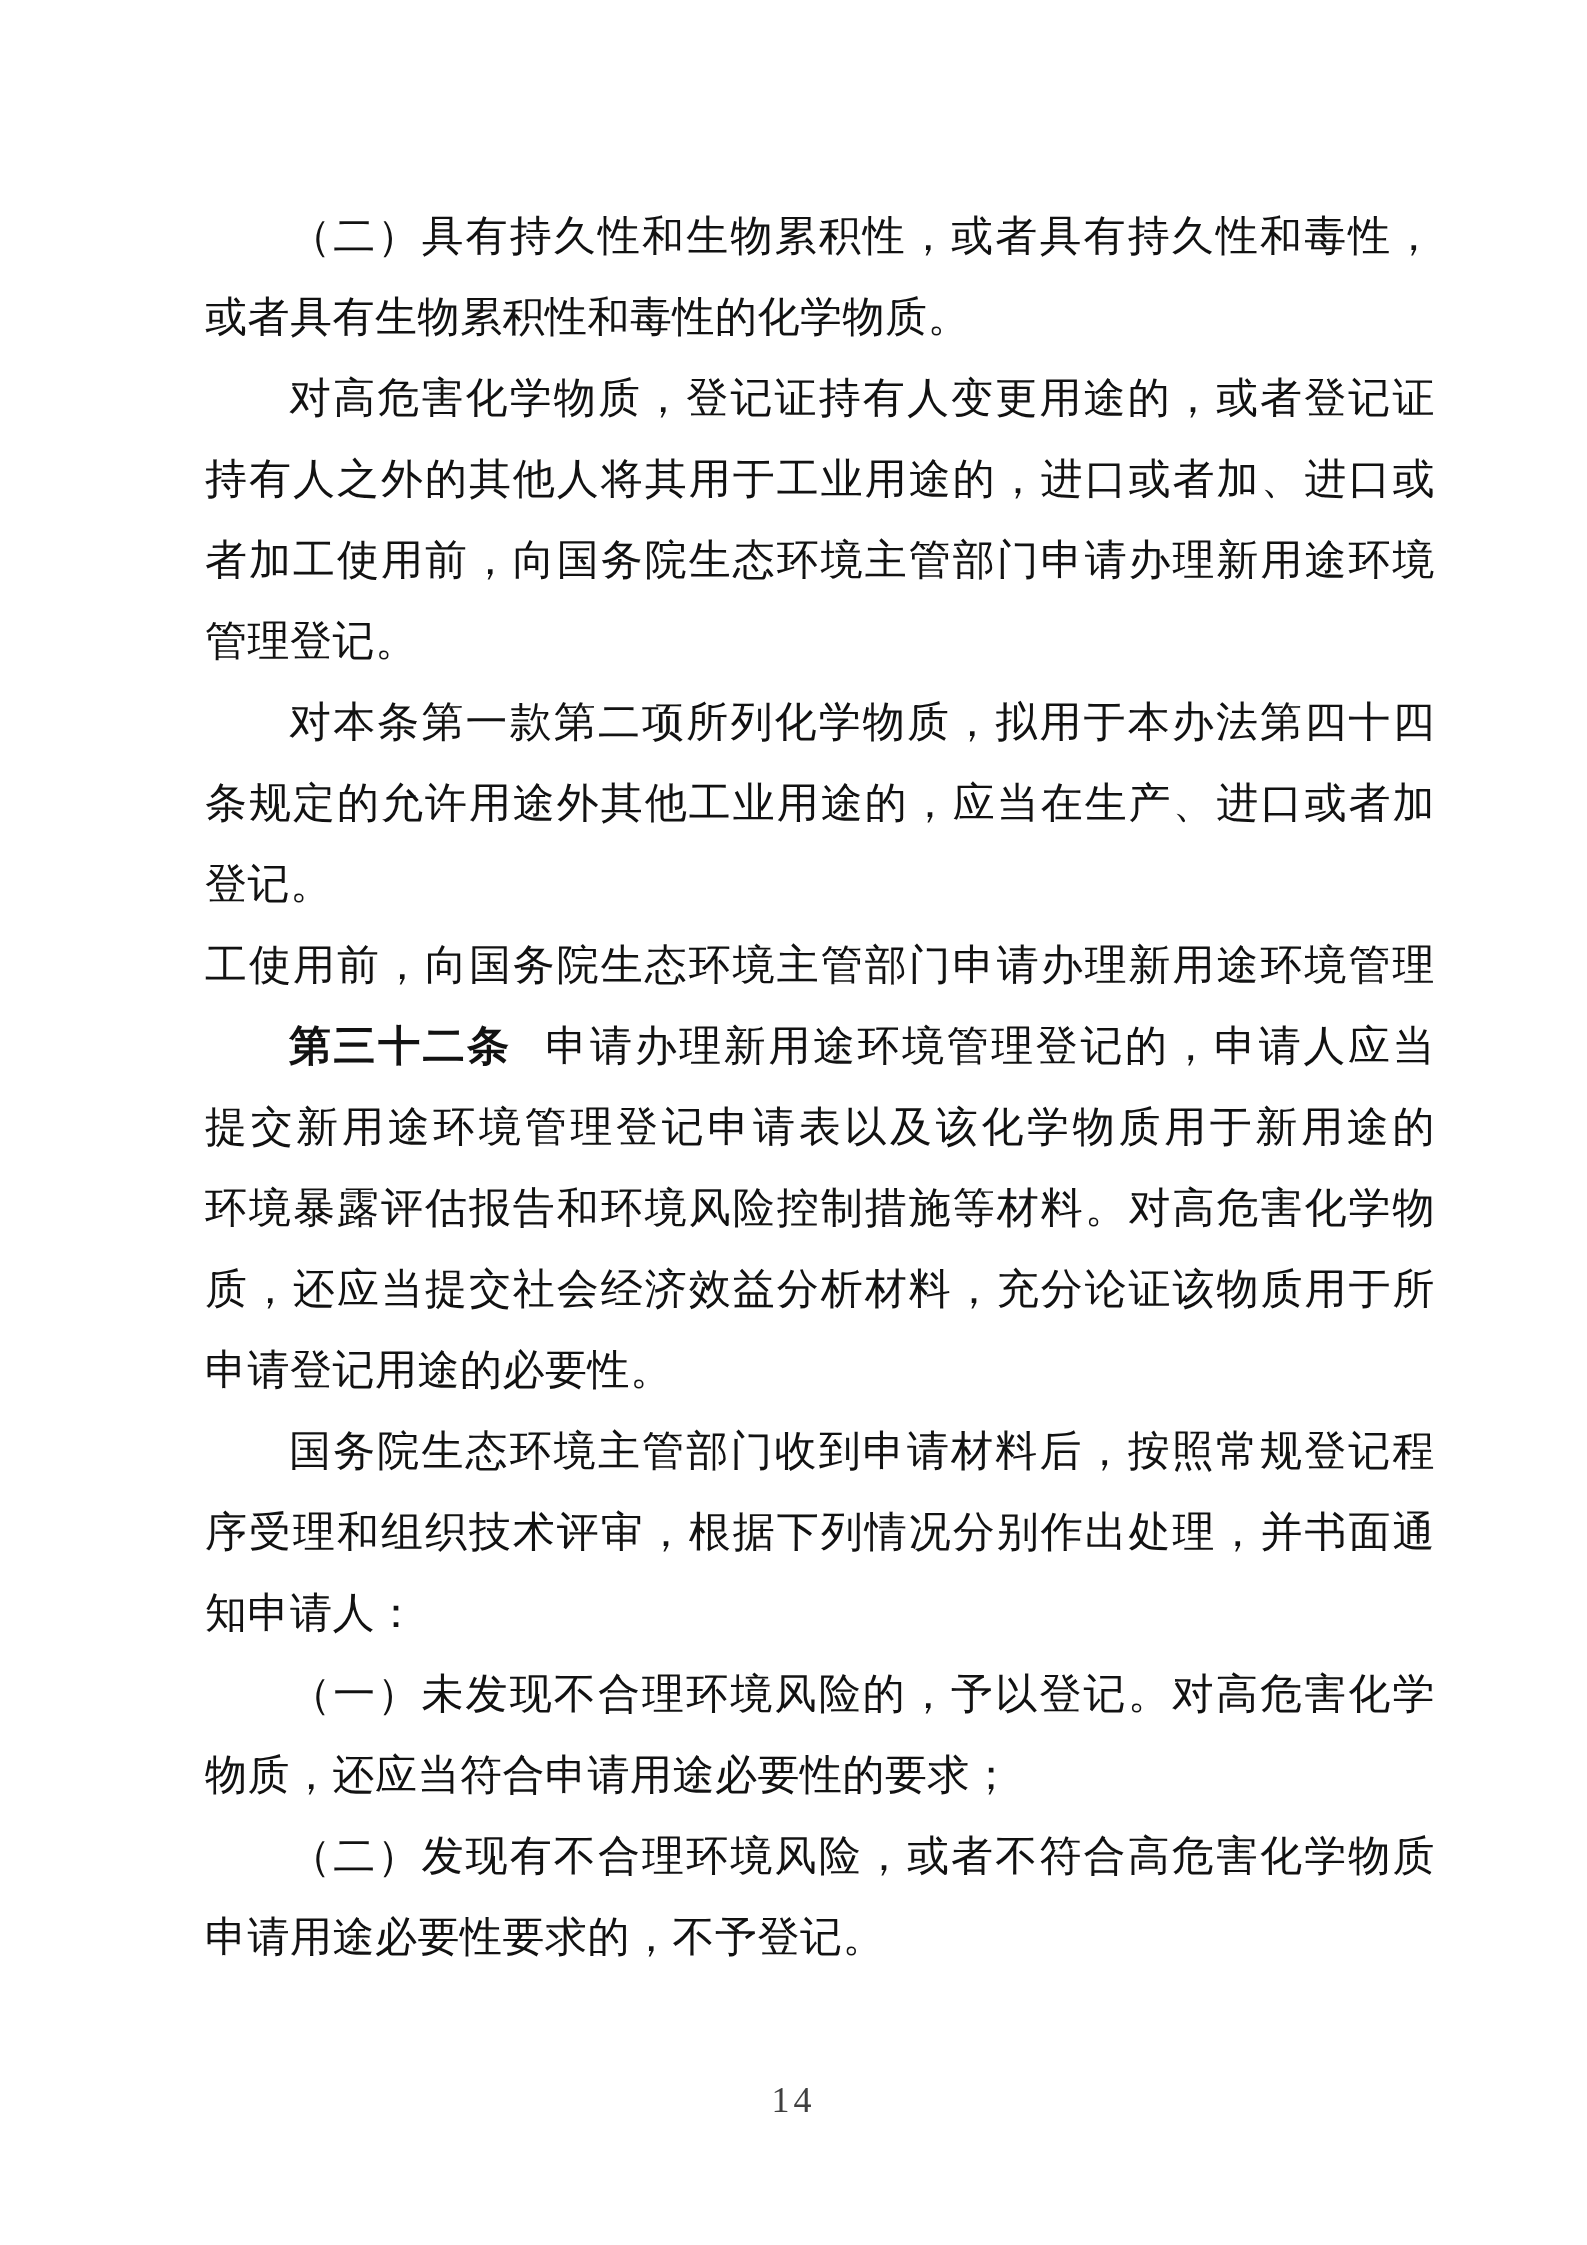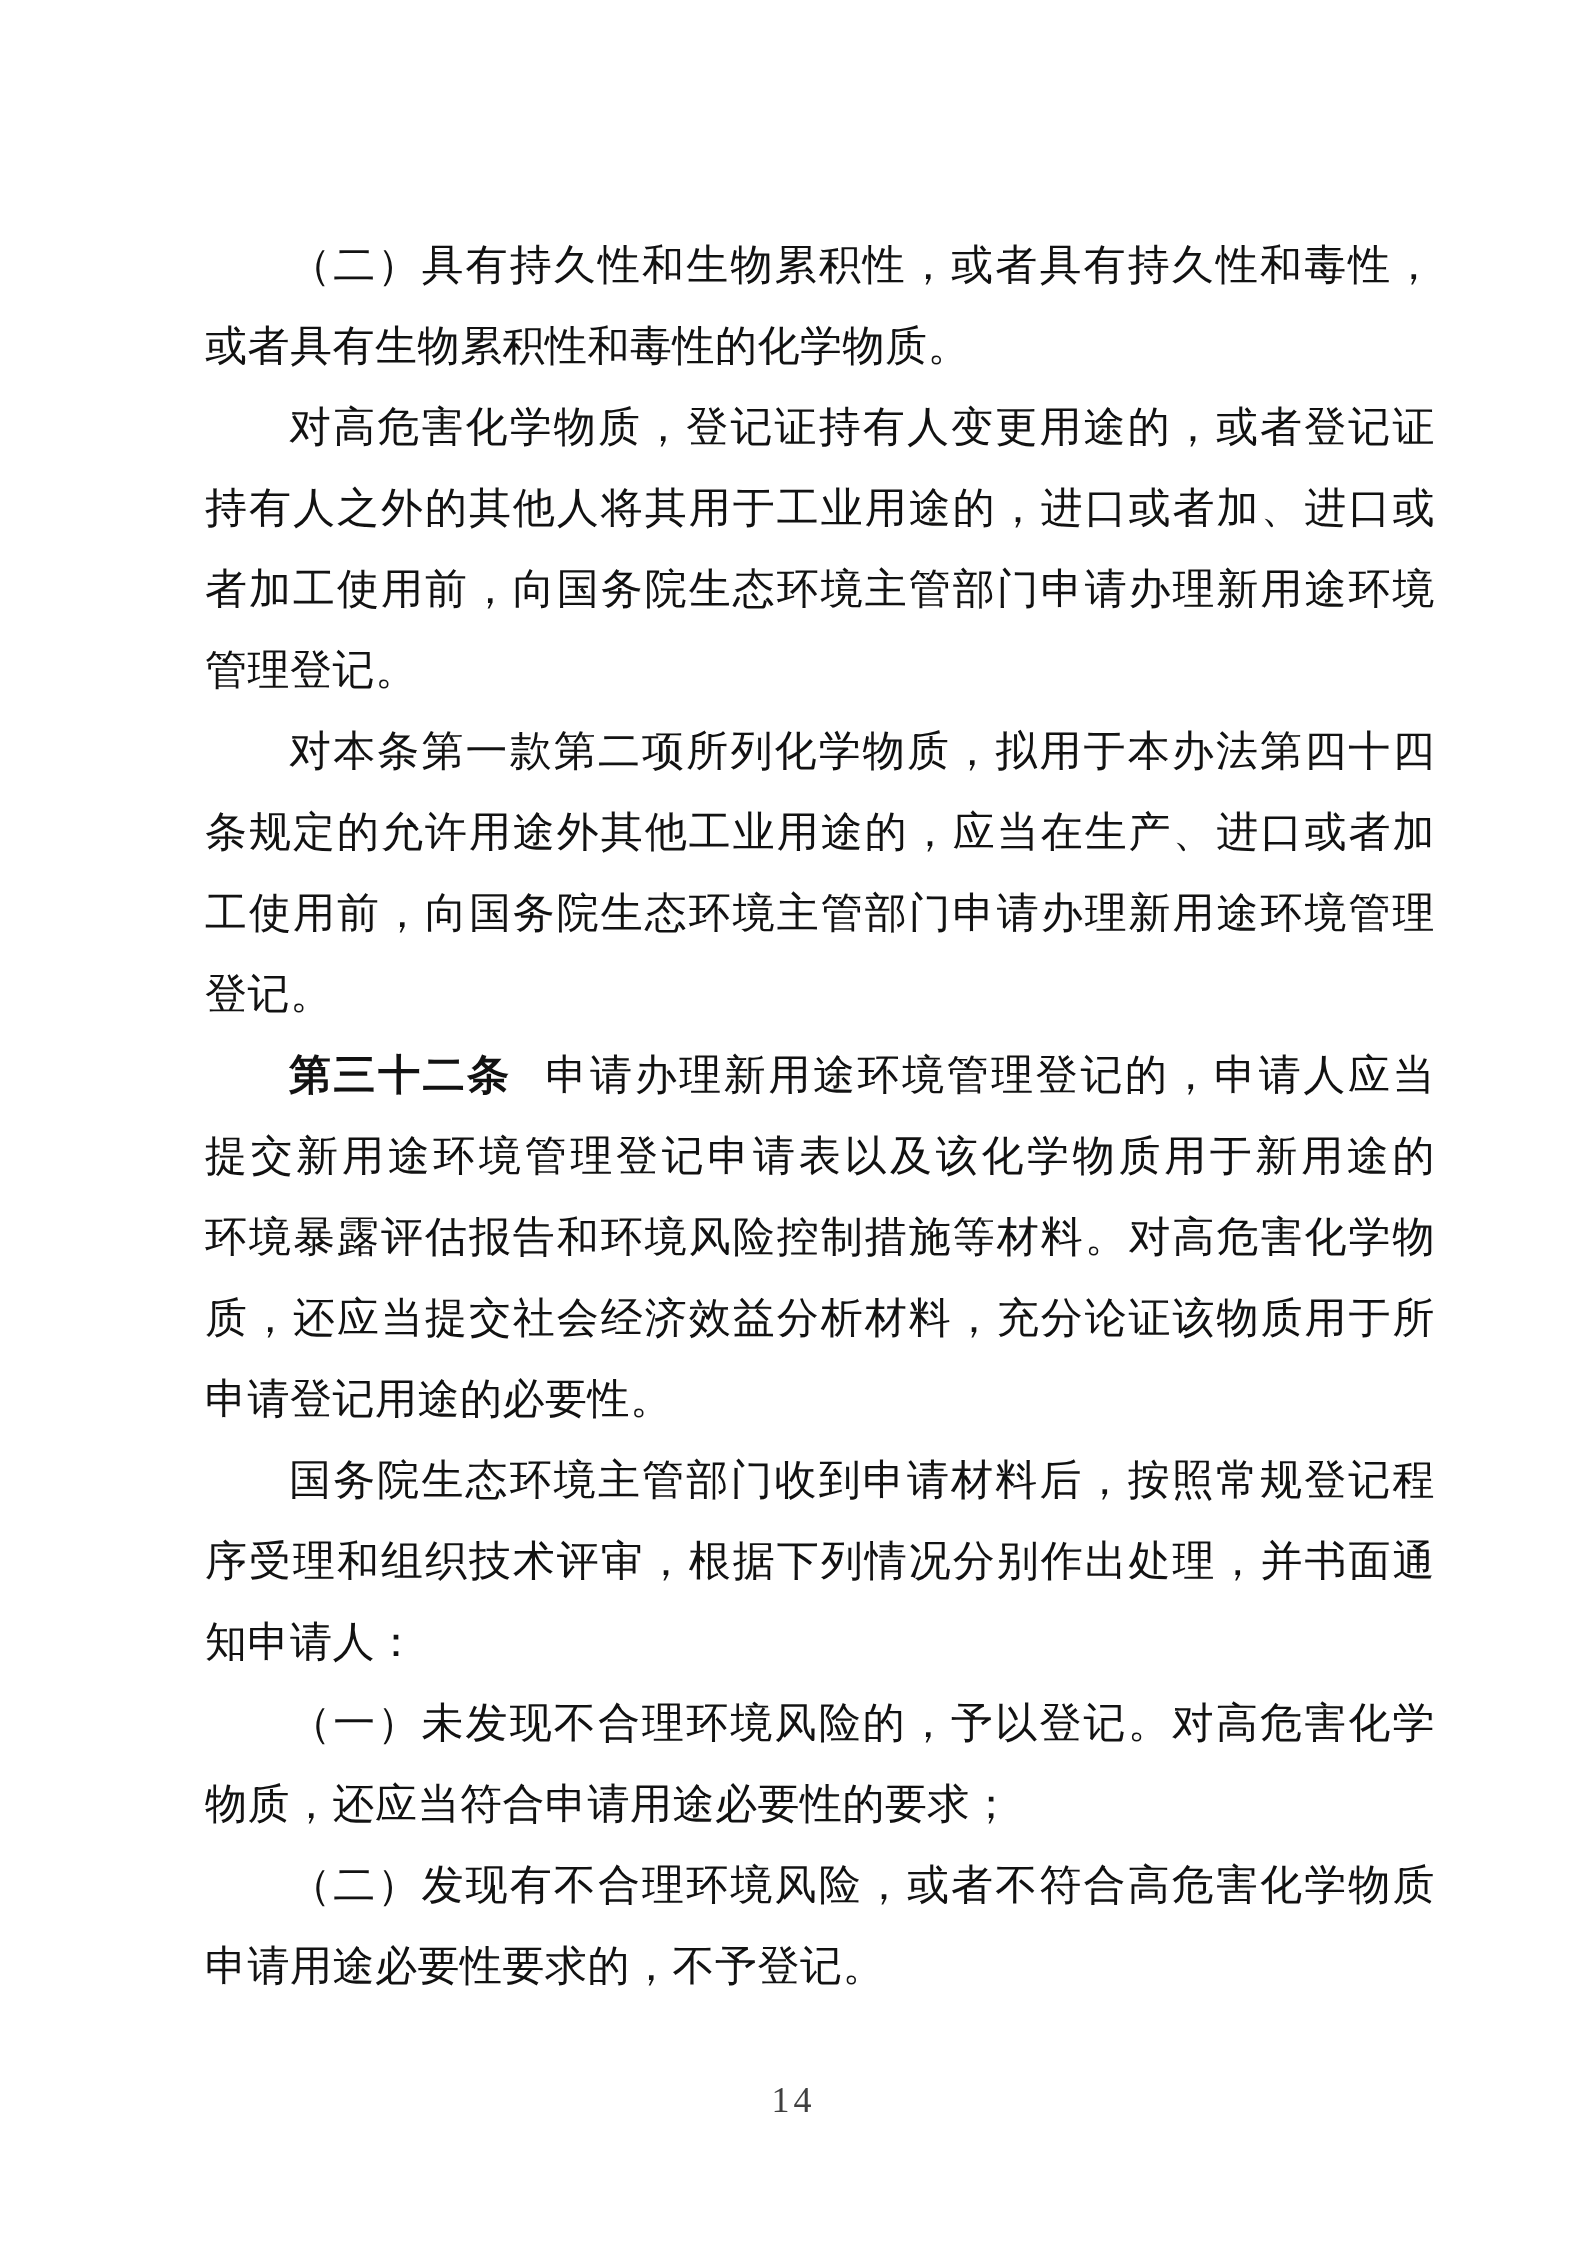--- a/index.html
+++ b/index.html
@@ -11,21 +11,21 @@
     position: relative;
     width: 1587px;
     height: 2245px;
     background: #ffffff;
     overflow: hidden;
     font-family: "Liberation Serif", "DejaVu Serif", serif;
     color: #121212;
   }
   .body-block {
     position: absolute;
-    top: 225px;
+    top: 196px;
     left: 205px;
     width: 1230px;
     font-family: Liberation Serif, serif;
   }
   .line {
     font-size: 42px;
     line-height: 81px;
     height: 81px;
     white-space: nowrap;
     text-align: justify;
@@ -62,22 +62,22 @@
 <div class="page">
   <div class="body-block">
     <div class="line indent">（二）具有持久性和生物累积性，或者具有持久性和毒性，</div>
     <div class="line left">或者具有生物累积性和毒性的化学物质。</div>
     <div class="line indent">对高危害化学物质，登记证持有人变更用途的，或者登记证</div>
     <div class="line">持有人之外的其他人将其用于工业用途的，进口或者加、进口或</div>
     <div class="line">者加工使用前，向国务院生态环境主管部门申请办理新用途环境</div>
     <div class="line left">管理登记。</div>
     <div class="line indent">对本条第一款第二项所列化学物质，拟用于本办法第四十四</div>
     <div class="line">条规定的允许用途外其他工业用途的，应当在生产、进口或者加</div>
+    <div class="line left">登记。</div>
     <div class="line">工使用前，向国务院生态环境主管部门申请办理新用途环境管理</div>
-    <div class="line left">登记。</div>
     <div class="line indent">
       <span class="term">第三十二条</span><span>申请办理新用途环境管理登记的，申请人应当</span>
     </div>
     <div class="line">提交新用途环境管理登记申请表以及该化学物质用于新用途的</div>
     <div class="line">环境暴露评估报告和环境风险控制措施等材料。对高危害化学物</div>
     <div class="line">质，还应当提交社会经济效益分析材料，充分论证该物质用于所</div>
     <div class="line left">申请登记用途的必要性。</div>
     <div class="line indent">国务院生态环境主管部门收到申请材料后，按照常规登记程</div>
     <div class="line">序受理和组织技术评审，根据下列情况分别作出处理，并书面通</div>
     <div class="line left">知申请人：</div>

